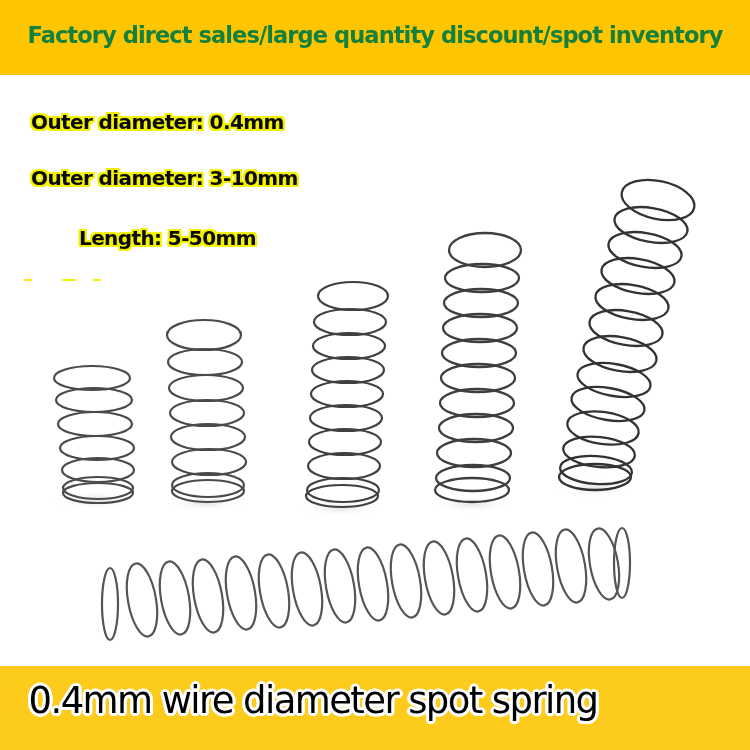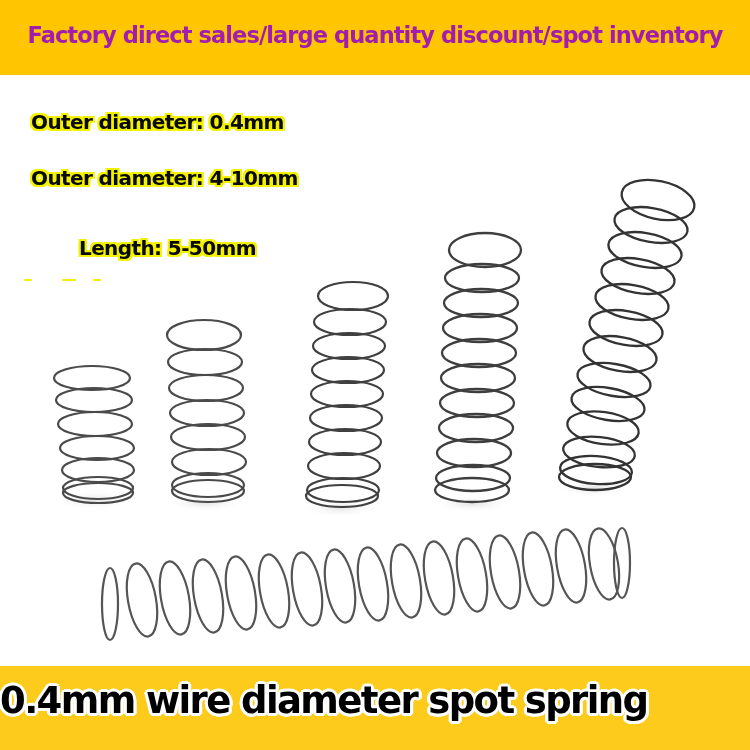--- a/index.html
+++ b/index.html
@@ -1,38 +1,38 @@
 <!DOCTYPE html>
 <html><head>
 <meta charset="utf-8">
 <style>
   html, body { margin: 0; padding: 0; }
   body { width: 750px; height: 750px; position: relative; overflow: hidden; background: #ffffff; font-family: "DejaVu Sans", sans-serif; }
   .top-banner { position: absolute; left: 0; top: 0; width: 750px; height: 75px; background: #FFC600; }
-  .top-title { position: absolute; left: 0; width: 750px; top: 22px; text-align: center; font-family: "DejaVu Sans", sans-serif; font-weight: bold; font-size: 22.5px; letter-spacing: -0.9px; color: #a21caf; white-space: nowrap; }
+  .top-title { position: absolute; left: 0; width: 750px; top: 22px; text-align: center; font-family: "DejaVu Sans", sans-serif; font-weight: bold; font-size: 22.5px; letter-spacing: -0.9px; color: #15803d; white-space: nowrap; }
   .spec { position: absolute; left: 31px; font-family: "DejaVu Sans", sans-serif; font-weight: 900; font-size: 20px; letter-spacing: -0.6px; color: #0a0a0a; white-space: nowrap;
     text-shadow: 1px 0 #F2F200, -1px 0 #F2F200, 0 1px #F2F200, 0 -1px #F2F200, 2px 0 #F2F200, -2px 0 #F2F200, 0 2px #F2F200, 0 -2px #F2F200, 1px 1px #F2F200, -1px -1px #F2F200, 1px -1px #F2F200, -1px 1px #F2F200, 2px 2px #F2F200, -2px -2px #F2F200, 2px -2px #F2F200, -2px 2px #F2F200; }
   .spec-1 { top: 110px; }
   .spec-2 { top: 166px; }
-  .spec-3 { top: 236px; padding-left: 48px; }
+  .spec-3 { top: 226px; padding-left: 48px; }
   .dashes { position: absolute; left: 20px; top: 279px; width: 80px; height: 3px; }
   .dashes span { position: absolute; height: 2px; background: #F4EE00; border-radius: 1px; }
   .springs { position: absolute; left: 0; top: 0; width: 750px; height: 750px; }
   .bottom-banner { position: absolute; left: 0; top: 666px; width: 750px; height: 84px; background: #FCCB1B; }
-  .bottom-title { position: absolute; left: 0; width: 626px; top: 679px; text-align: center; font-family: "DejaVu Sans", sans-serif; font-weight: bold; font-size: 37px; letter-spacing: -1.6px; color: #000; white-space: nowrap;
+  .bottom-title { position: absolute; left: 0; width: 626px; top: 679px; text-align: center; font-family: "DejaVu Sans", sans-serif; font-weight: normal; font-size: 37px; letter-spacing: -1.6px; color: #000; white-space: nowrap;
     text-shadow: 2px 0 #fff, -2px 0 #fff, 0 2px #fff, 0 -2px #fff, 2px 2px #fff, -2px -2px #fff, 2px -2px #fff, -2px 2px #fff, 3px 0 #fff, -3px 0 #fff, 0 3px #fff, 0 -3px #fff, 1px 3px #fff, -1px 3px #fff, 3px 1px #fff, -3px 1px #fff; }
 </style>
 </head>
 <body>
 
 <div class="top-banner"></div>
 <div class="top-title">Factory direct sales/large quantity discount/spot inventory</div>
 
 <div class="spec spec-1">Outer diameter: 0.4mm</div>
-<div class="spec spec-2">Outer diameter: 4-10mm</div>
+<div class="spec spec-2">Outer diameter: 3-10mm</div>
 <div class="spec spec-3">Length: 5-50mm</div>
 
 <div class="dashes">
   <span style="left:4px;width:8px;"></span>
   <span style="left:42px;width:14px;"></span>
   <span style="left:73px;width:8px;"></span>
 </div>
 
 <svg class="springs" viewBox="0 0 750 750" xmlns="http://www.w3.org/2000/svg">
   <defs>

